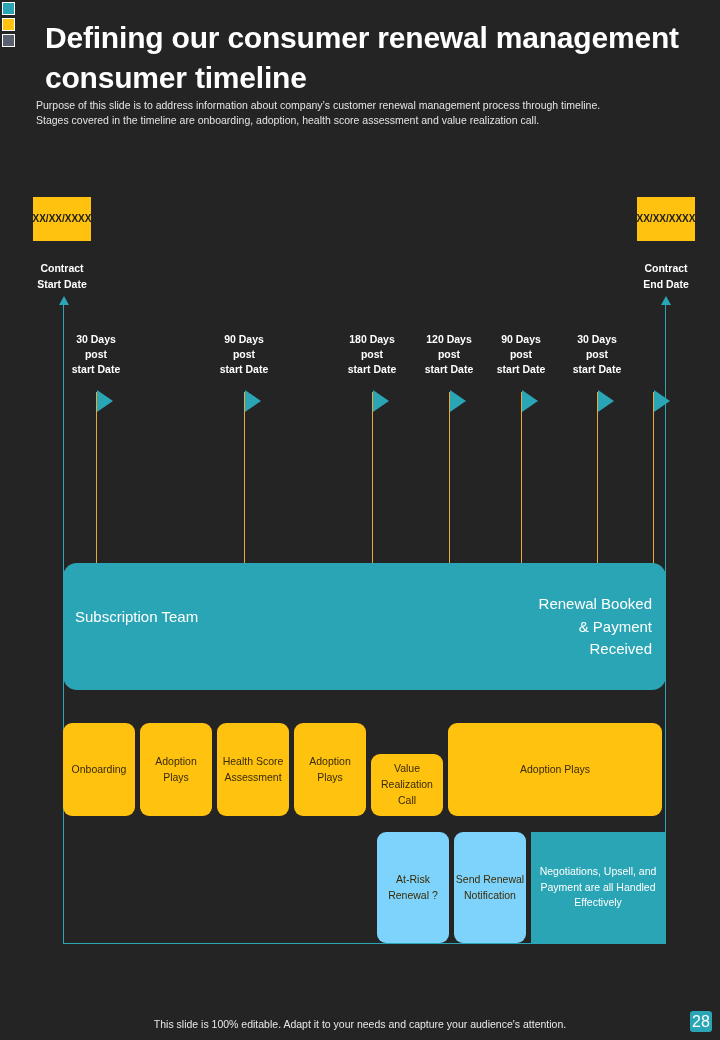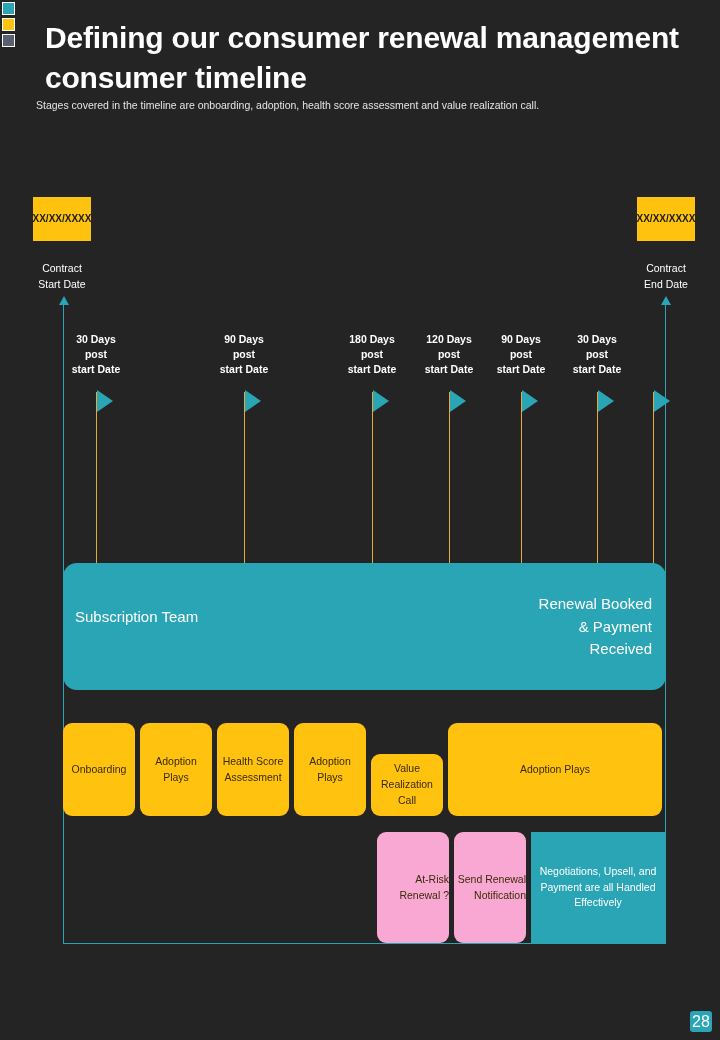--- a/index.html
+++ b/index.html
@@ -71,21 +71,21 @@
     align-items: center;
     justify-content: center;
   }
   #date-box-start { left: 33px; top: 197px; }
   #date-box-end   { left: 637px; top: 197px; }
 
   .axis-label {
     position: absolute;
     color: #ffffff;
     font-size: 10.5px;
-    font-weight: normal;
+    font-weight: bold;
     line-height: 1.5;
     text-align: center;
     width: 90px;
   }
   #label-start { left: 17px; top: 261px; }
   #label-end   { left: 621px; top: 261px; }
 
   
   .axis-v {
     position: absolute;
@@ -198,29 +198,29 @@
   
   #bottom-row {
     position: absolute;
     left: 377px;
     top: 832px;
     height: 111px;
     display: flex;
     gap: 5px;
   }
   .card-bottom {
-    background: #f9a8d4;
+    background: #7dd3fc;
     border-radius: 9px;
     color: #3a2b06;
     font-size: 10.5px;
     line-height: 1.5;
     display: flex;
     align-items: center;
     justify-content: center;
-    text-align: right;
+    text-align: center;
     box-sizing: border-box;
   }
   #card-outcome {
     background: #2aa5b5;
     border-radius: 0;
     color: #ffffff;
     width: 134px;
     display: flex;
     align-items: center;
     justify-content: center;
@@ -266,20 +266,21 @@
     <span style="background:#2aa5b5;"></span>
     <span style="background:#ffc20e;"></span>
     <span style="background:#5a6070;"></span>
   </div>
 
   <div class="title">
     <div>Defining our consumer renewal management</div>
     <div>consumer timeline</div>
   </div>
   <div class="subtitle">
+    <div>Purpose of this slide is to address information about company’s customer renewal management process through timeline.</div>
     <div>Stages covered in the timeline are onboarding, adoption, health score assessment and value realization call.</div>
   </div>
 
   <div class="date-box" id="date-box-start">
     <span>XX/XX/</span>
     <span>XXXX</span>
   </div>
   <div class="axis-label" id="label-start">
     <div>Contract</div>
     <div>Start Date</div>
@@ -364,15 +365,16 @@
       <div class="card" style="width: 72px; margin-top: 31px;">Value Realization Call</div>
       <div class="card" style="width: 214px;">Adoption Plays</div>
     </div>
 
   <div id="bottom-row">
     <div class="card-bottom" style="width:72px">At-Risk Renewal ?</div>
     <div class="card-bottom" style="width:72px">Send Renewal Notification</div>
     <div id="card-outcome">Negotiations, Upsell, and Payment are all Handled Effectively</div>
   </div>
 
+  <div id="footer-text">This slide is 100% editable. Adapt it to your needs and capture your audience's attention.</div>
   <div id="page-badge">28</div>
 
 </div>
 
 </body></html>

